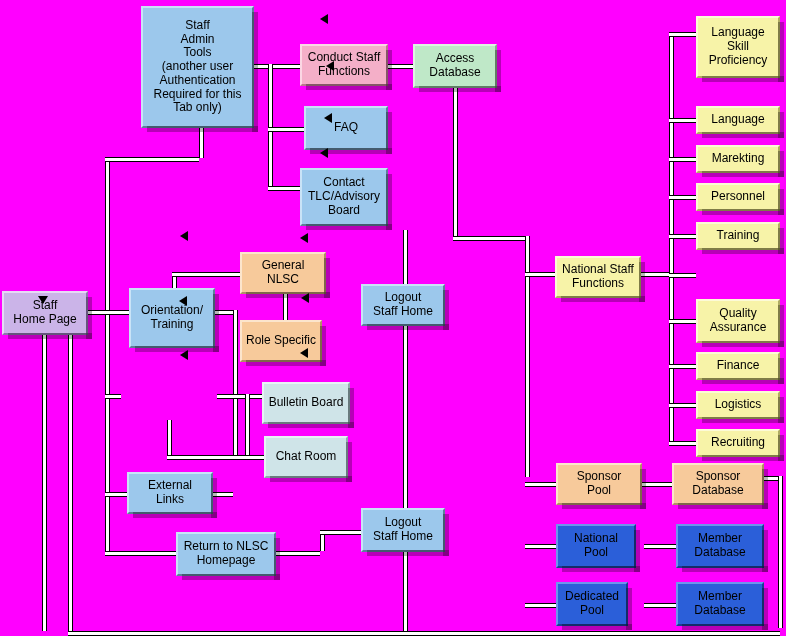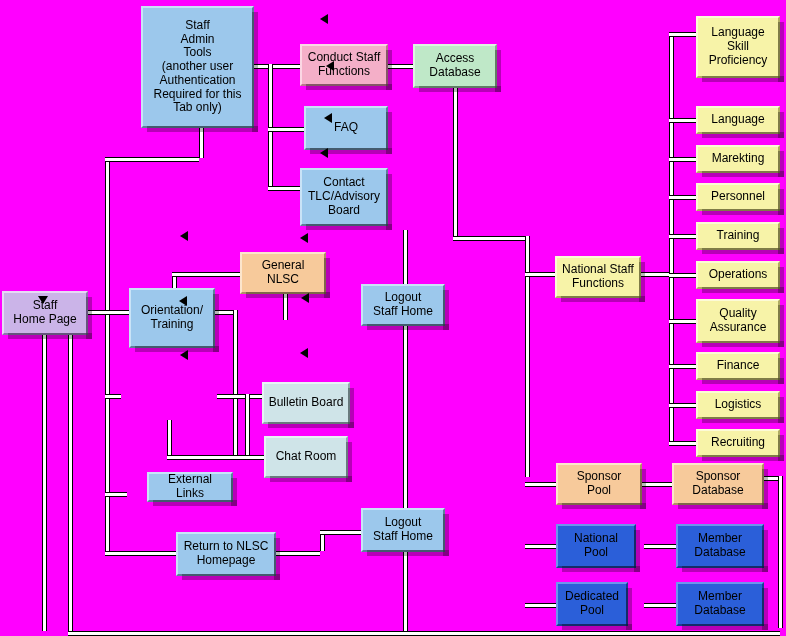--- a/index.html
+++ b/index.html
@@ -153,40 +153,40 @@
 Database</span></div>
     <div class="node c-blue" style="left: 304px; top: 106px; width: 84px; height: 44px;"><span>FAQ</span></div>
     <div class="node c-blue" style="left: 300px; top: 168px; width: 88px; height: 58px;"><span>Contact
 TLC/Advisory
 Board</span></div>
     <div class="node c-purple" style="left: 2px; top: 291px; width: 86px; height: 44px;"><span>Staff
 Home Page</span></div>
     <div class="node c-blue" style="left: 129px; top: 288px; width: 86px; height: 60px;"><span>Orientation/
 Training</span></div>
     <div class="node c-orange" style="left: 240px; top: 252px; width: 86px; height: 42px;"><span>General NLSC</span></div>
+    <div class="node c-orange" style="left: 240px; top: 320px; width: 82px; height: 42px;"><span>Role Specific</span></div>
     <div class="node c-paleblue" style="left: 262px; top: 382px; width: 88px; height: 42px;"><span>Bulletin Board</span></div>
     <div class="node c-paleblue" style="left: 264px; top: 436px; width: 84px; height: 42px; text-align: right;"><span>Chat Room</span></div>
-    <div class="node c-blue" style="left: 127px; top: 472px; width: 86px; height: 30px; margin-left: 20px;"><span>External
+    <div class="node c-blue" style="left: 127px; top: 472px; width: 86px; height: 42px;"><span>External
 Links</span></div>
     <div class="node c-blue" style="left: 176px; top: 532px; width: 100px; height: 44px;"><span>Return to NLSC
 Homepage</span></div>
     <div class="node c-blue" style="left: 361px; top: 284px; width: 84px; height: 42px;"><span>Logout
 Staff Home</span></div>
     <div class="node c-blue" style="left: 361px; top: 508px; width: 84px; height: 44px;"><span>Logout
 Staff Home</span></div>
     <div class="node c-yellow" style="left: 555px; top: 256px; width: 86px; height: 42px;"><span>National Staff
 Functions</span></div>
     <div class="node c-yellow" style="left: 696px; top: 16px; width: 84px; height: 62px;"><span>Language
 Skill
 Proficiency</span></div>
     <div class="node c-yellow" style="left: 696px; top: 106px; width: 84px; height: 28px;"><span>Language</span></div>
     <div class="node c-yellow" style="left: 696px; top: 145px; width: 84px; height: 28px;"><span>Marekting</span></div>
     <div class="node c-yellow" style="left: 696px; top: 183px; width: 84px; height: 28px;"><span>Personnel</span></div>
     <div class="node c-yellow" style="left: 696px; top: 222px; width: 84px; height: 28px;"><span>Training</span></div>
-    <div class="node c-yellow" style="left: 696px; top: 261px; width: 84px; height: 28px;"><span>Operations</span></div>
     <div class="node c-yellow" style="left: 696px; top: 352px; width: 84px; height: 28px;"><span>Finance</span></div>
     <div class="node c-yellow" style="left: 696px; top: 299px; width: 84px; height: 44px;"><span>Quality
 Assurance</span></div>
     <div class="node c-yellow" style="left: 696px; top: 391px; width: 84px; height: 28px;"><span>Logistics</span></div>
     <div class="node c-yellow" style="left: 696px; top: 429px; width: 84px; height: 28px;"><span>Recruiting</span></div>
     <div class="node c-orange" style="left: 556px; top: 463px; width: 86px; height: 42px;"><span>Sponsor
 Pool</span></div>
     <div class="node c-orange" style="left: 672px; top: 463px; width: 92px; height: 42px;"><span>Sponsor
 Database</span></div>
     <div class="node c-royal" style="left: 556px; top: 524px; width: 80px; height: 44px;"><span>National

